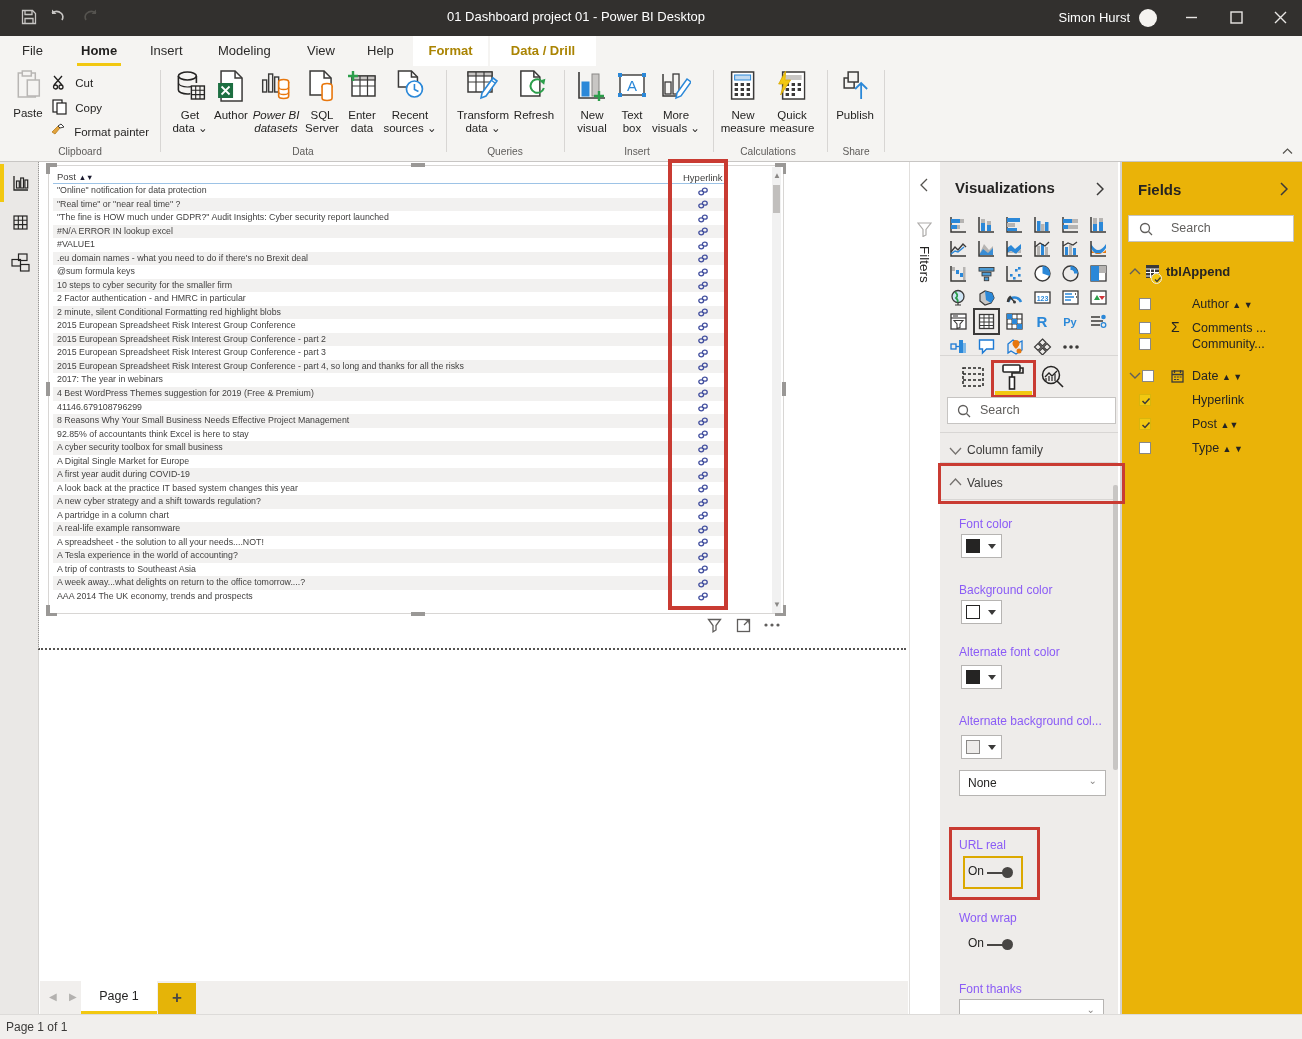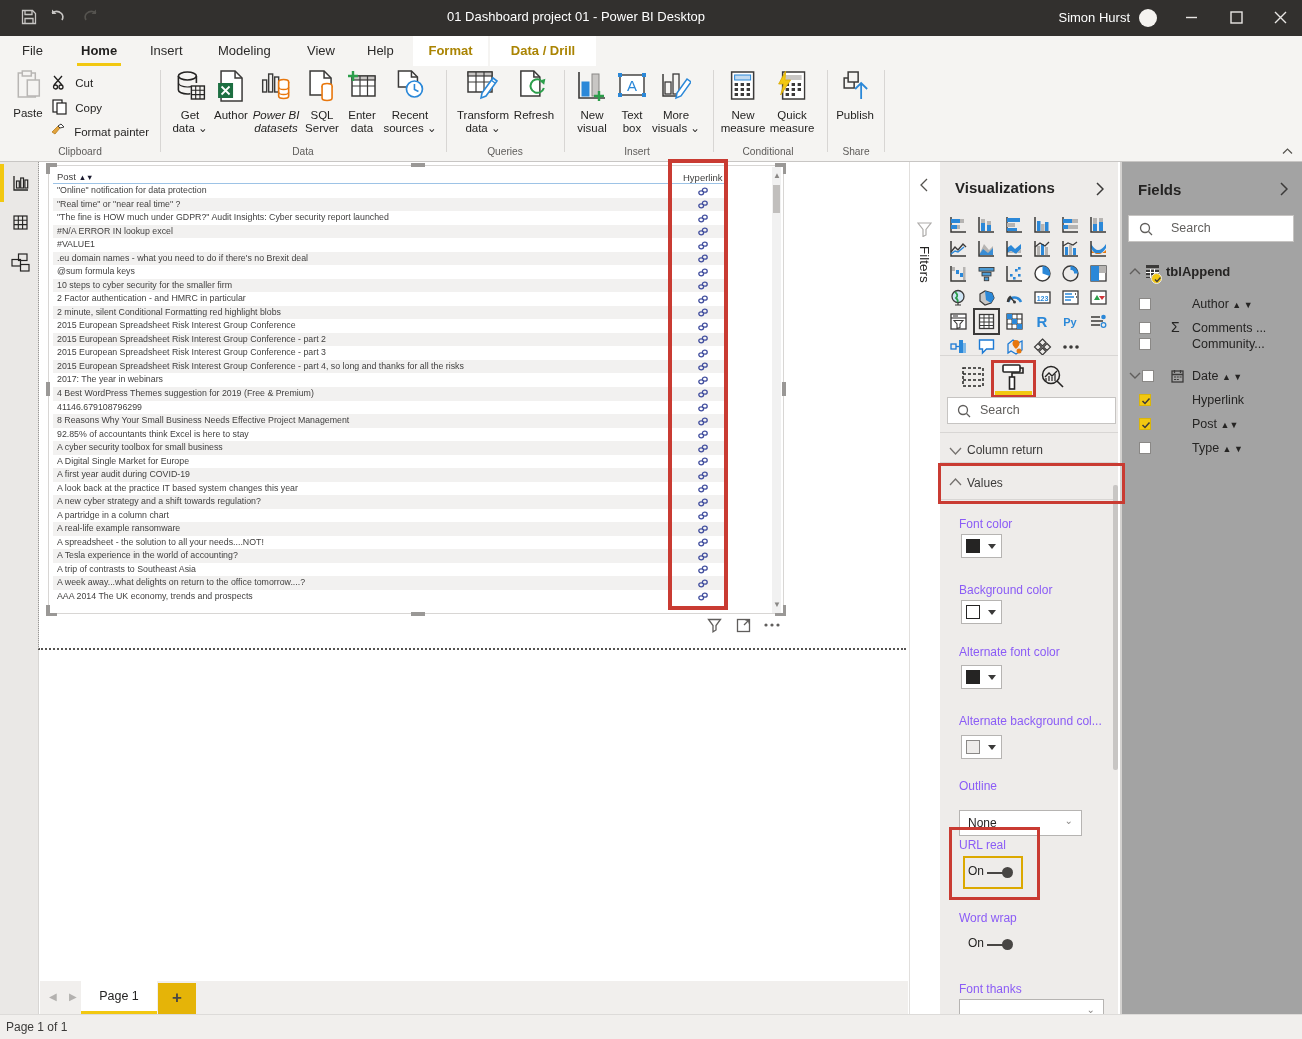--- a/index.html
+++ b/index.html
@@ -45,21 +45,21 @@
 .trow:nth-child(odd) { background:#f2f1f0; }
 .linkcell { position:absolute; left:645px; top:2.5px; width:9px; height:9px; }
 #vscroll { position:absolute; right:2px; top:1px; width:9px; height:446px; background:#f1f1f1; }
 
 
 .redbox { position:absolute; border:3px solid #c93b32; }
 .goldbox { position:absolute; border:2px solid #dca900; }
 
 
 #vizpane { left:940px; top:162px; width:178px; height:852px; background:#eeecea; }
-#fieldpane { left:1120px; top:162px; width:182px; height:852px; background:#a3a3a3; border-left:2px solid #d4d2d0; }
+#fieldpane { left:1120px; top:162px; width:182px; height:852px; background:#eab308; border-left:2px solid #d4d2d0; }
 .panetitle { position:absolute; font-size:15px; font-weight:bold; color:#252423; }
 .searchbox { position:absolute; height:27px; background:#fff; border:1px solid #c6c4c2; font-size:12.5px; color:#605e5c; }
 .fmtlabel { position:absolute; left:19px; font-size:12px; color:#8b5cf6; }
 .colordrop { position:absolute; left:21px; width:41px; height:24px; background:#fff; border:1px solid #b6b4b2; }
 .toggle-line { position:absolute; height:2px; background:#484644; }
 .toggle-knob { position:absolute; width:11px; height:11px; border-radius:50%; background:#484644; }
 
 
 #vizpane { overflow:hidden; }
 .vi { position:absolute; width:17px; height:17px; overflow:visible; }
@@ -298,21 +298,21 @@
           <rect x="8" y="18" width="3.4" height="3"></rect>
           <rect x="14" y="18" width="3.4" height="3"></rect>
           <rect x="20" y="18" width="3.4" height="3"></rect>
           <rect x="8" y="23" width="3.4" height="3"></rect>
           <rect x="14" y="23" width="3.4" height="3"></rect>
         </g>
         <path d="M8 1 L1 14h5L3 25 13 10H7.5z" fill="#f2c811" stroke="#d9a800" stroke-width="0.8"></path>
       </svg>
     <div class="blabel">Quick<br>measure</div>
   </div>
-  <div class="grouplabel" style="left:768px;">Conditional</div>
+  <div class="grouplabel" style="left:768px;">Calculations</div>
   <div class="rsep" style="left:827px;"></div>
 
   <div class="bigbtn" style="left:855px;">
     <svg width="30" height="32" viewBox="0 0 30 32">
         <rect x="4" y="8" width="10" height="10" fill="none" stroke="#3b3a39" stroke-width="1.5"></rect>
         <rect x="8" y="2" width="10" height="10" fill="#f5f4f2" stroke="#3b3a39" stroke-width="1.5"></rect>
         <path d="M21 29V13M15 19l6-6 6 6" fill="none" stroke="#2b88d8" stroke-width="1.8"></path>
       </svg>
     <div class="blabel">Publish</div>
   </div>
@@ -751,21 +751,21 @@
 
   <div class="searchbox" style="left:7px;top:235px;width:169px;">
     <svg style="position:absolute;left:9px;top:6px" width="14" height="14" viewBox="0 0 14 14">
         <circle cx="6" cy="6" r="4.5" fill="none" stroke="#605e5c" stroke-width="1.3"></circle>
         <path d="M9.5 9.5l3.5 3.5" stroke="#605e5c" stroke-width="1.3"></path>
       </svg>
     <span style="position:absolute;left:32px;top:5px;">Search</span>
   </div>
 
   <div style="position:absolute;left:0;top:270px;width:178px;border-top:1px solid #d8d6d4;"></div>
-  <div class="fmtlabel" style="left:27px;top:281px;color:#3b3a39;">Column return</div>
+  <div class="fmtlabel" style="left:27px;top:281px;color:#3b3a39;">Column family</div>
     <svg style="position:absolute;left:9px;top:285px" width="13" height="8" viewBox="0 0 13 8">
       <path d="M1 1l5.5 6L12 1" fill="none" stroke="#75726f" stroke-width="1.3"></path>
     </svg>
   <div style="position:absolute;left:0;top:300px;width:178px;border-top:1px solid #d8d6d4;"></div>
   <div class="fmtlabel" style="left:27px;top:314px;color:#3b3a39;">Values</div>
     <svg style="position:absolute;left:9px;top:316px" width="13" height="8" viewBox="0 0 13 8">
       <path d="M1 7l5.5-6L12 7" fill="none" stroke="#75726f" stroke-width="1.3"></path>
     </svg>
   <div style="position:absolute;left:0;top:337px;width:178px;border-top:1px solid #d8d6d4;"></div>
 
@@ -787,21 +787,21 @@
       <div style="position:absolute;right:5px;top:9px;width:0;height:0;border-left:4px solid transparent;border-right:4px solid transparent;border-top:5px solid #3b3a39;"></div>
     </div>
 
   <div class="fmtlabel" style="top:552px;">Alternate background col...</div>
   <div class="colordrop" style="top:573px;">
       <div style="position:absolute;left:4px;top:4px;width:14px;height:14px;background:#eeecea;border:1px solid #8a8886;"></div>
       <div style="position:absolute;right:5px;top:9px;width:0;height:0;border-left:4px solid transparent;border-right:4px solid transparent;border-top:5px solid #3b3a39;"></div>
     </div>
 
   <div class="fmtlabel" style="top:617px;">Outline</div>
-  <div style="position:absolute;left:19px;top:648px;width:123px;height:26px;background:#fff;border:1px solid #b6b4b2;font-size:12px;color:#252423;padding-left:18px;">
+  <div style="position:absolute;left:19px;top:608px;width:147px;height:26px;background:#fff;border:1px solid #b6b4b2;font-size:12px;color:#252423;padding-left:18px;">
       <span style="position:absolute;left:8px;top:5px;">None</span>
       <span style="position:absolute;right:8px;top:4px;color:#8a8886;font-size:10px;">⌄</span>
     </div>
 
   <div class="fmtlabel" style="top:676px;">URL real</div>
   <div style="position:absolute;left:28px;top:702px;font-size:12px;color:#252423;">On</div>
   <div class="toggle-line" style="left:47px;top:710px;width:22px;"></div>
   <div class="toggle-knob" style="left:62px;top:705px;"></div>
   <div class="goldbox" style="left:23px;top:694px;width:60px;height:33px;"></div>
   <div class="redbox" style="left:9px;top:665px;width:91px;height:73px;"></div>

